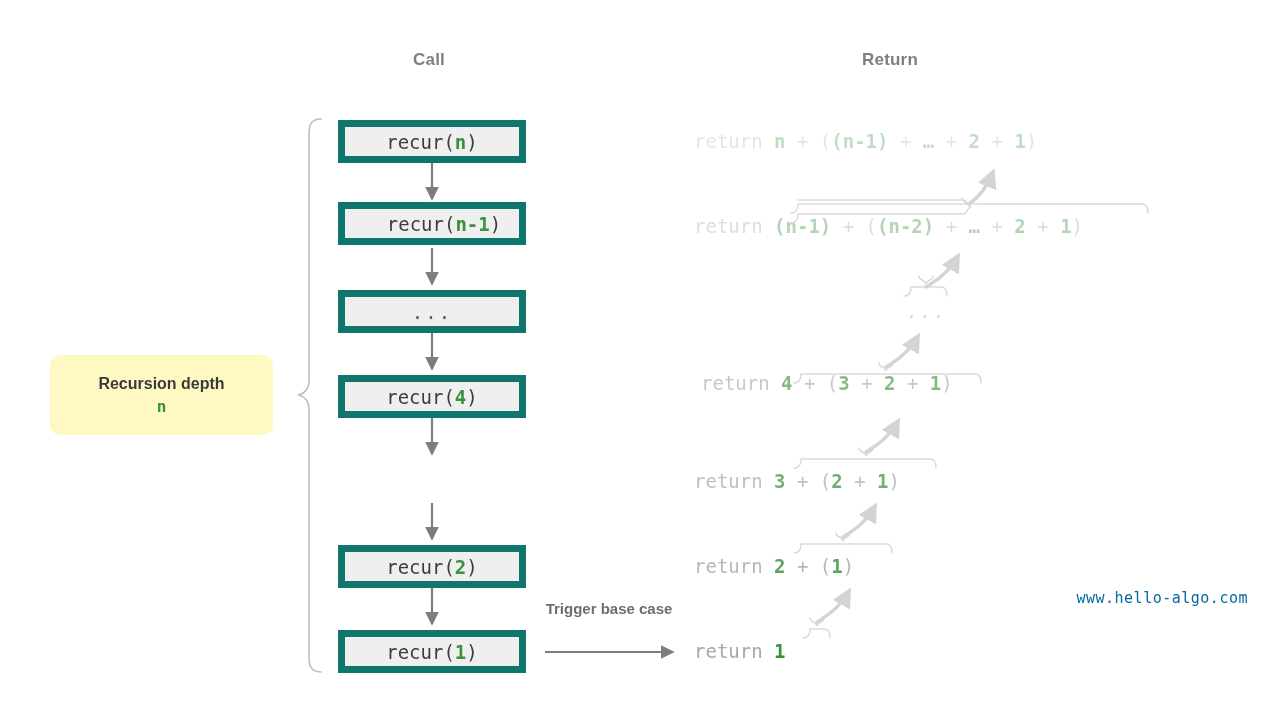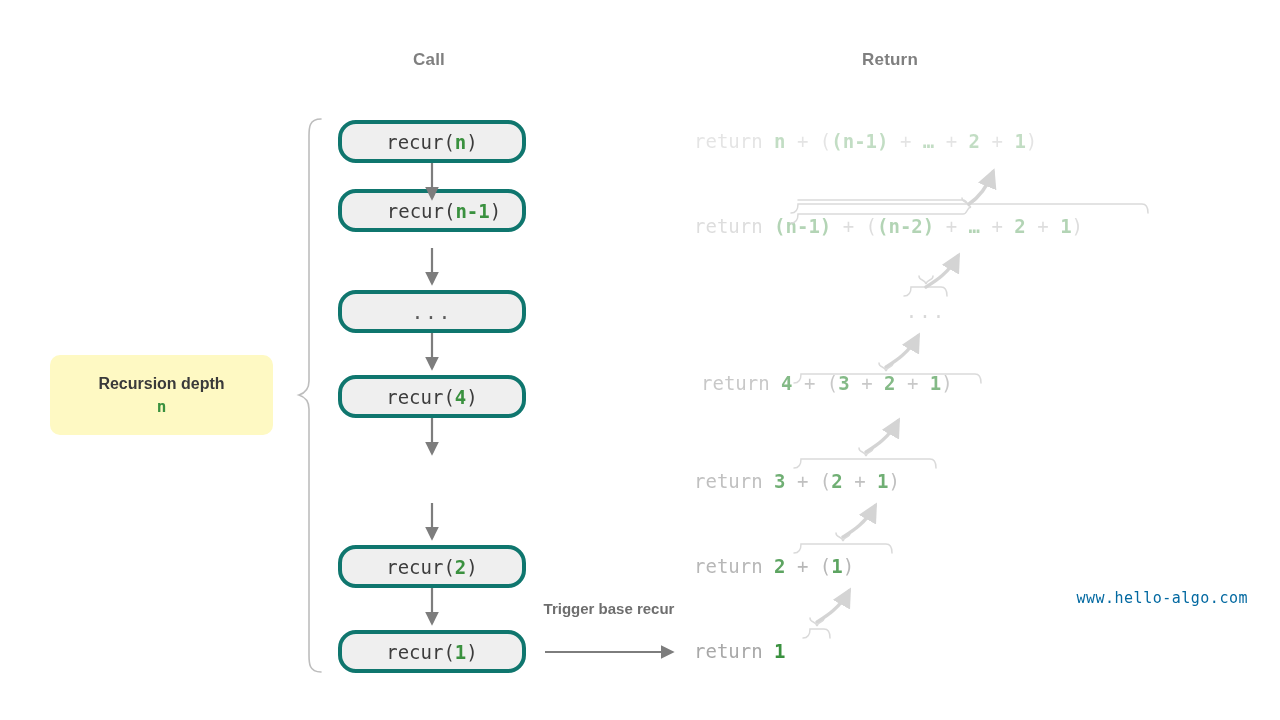--- a/index.html
+++ b/index.html
@@ -24,22 +24,22 @@
   }
 
   
   .call-box{
     position:absolute;
     left:338px;
     width:188px;
     height:43px;
     box-sizing:border-box;
     background:#efefef;
-    border:4px solid #0f766e;
-    border-radius:18px;
+    border:7px solid #0f766e;
+    border-radius:0;
     display:flex;
     align-items:center;
     justify-content:center;
     font-family:"DejaVu Sans Mono","Liberation Mono",monospace;
     font-size:19px;
     color:#3c3c3c;
     letter-spacing:0px;
     white-space:nowrap;
   }
   .call-box .arg{color:#3a913f;font-weight:bold;}
@@ -117,26 +117,26 @@
 <div id="stage">
 
   <div class="col-header" style="left:429px;top:50px;">Call</div>
   <div class="col-header" style="left:890px;top:50px;">Return</div>
 
   <div class="depth-card">
     <div class="depth-title">Recursion depth</div>
     <div class="depth-val">n</div>
   </div>
 
-  <div class="trigger-label" style="left:609px;top:600px;">Trigger base recur</div>
+  <div class="trigger-label" style="left:609px;top:600px;">Trigger base case</div>
 
   <div class="call-box" style="top:120px;">
     <span><span>recur(</span><span class="arg">n</span><span>)</span></span>
   </div>
-  <div class="call-box" style="top:189px;padding-left:24px;">
+  <div class="call-box" style="top:202px;padding-left:24px;">
     <span><span>recur(</span><span class="arg">n-1</span><span>)</span></span>
   </div>
   <div class="call-box ellipsis" style="top:290px;">
     <span>...</span>
   </div>
   <div class="call-box" style="top:375px;">
     <span><span>recur(</span><span class="arg">4</span><span>)</span></span>
   </div>
   <div class="call-box" style="top:545px;">
     <span><span>recur(</span><span class="arg">2</span><span>)</span></span>

